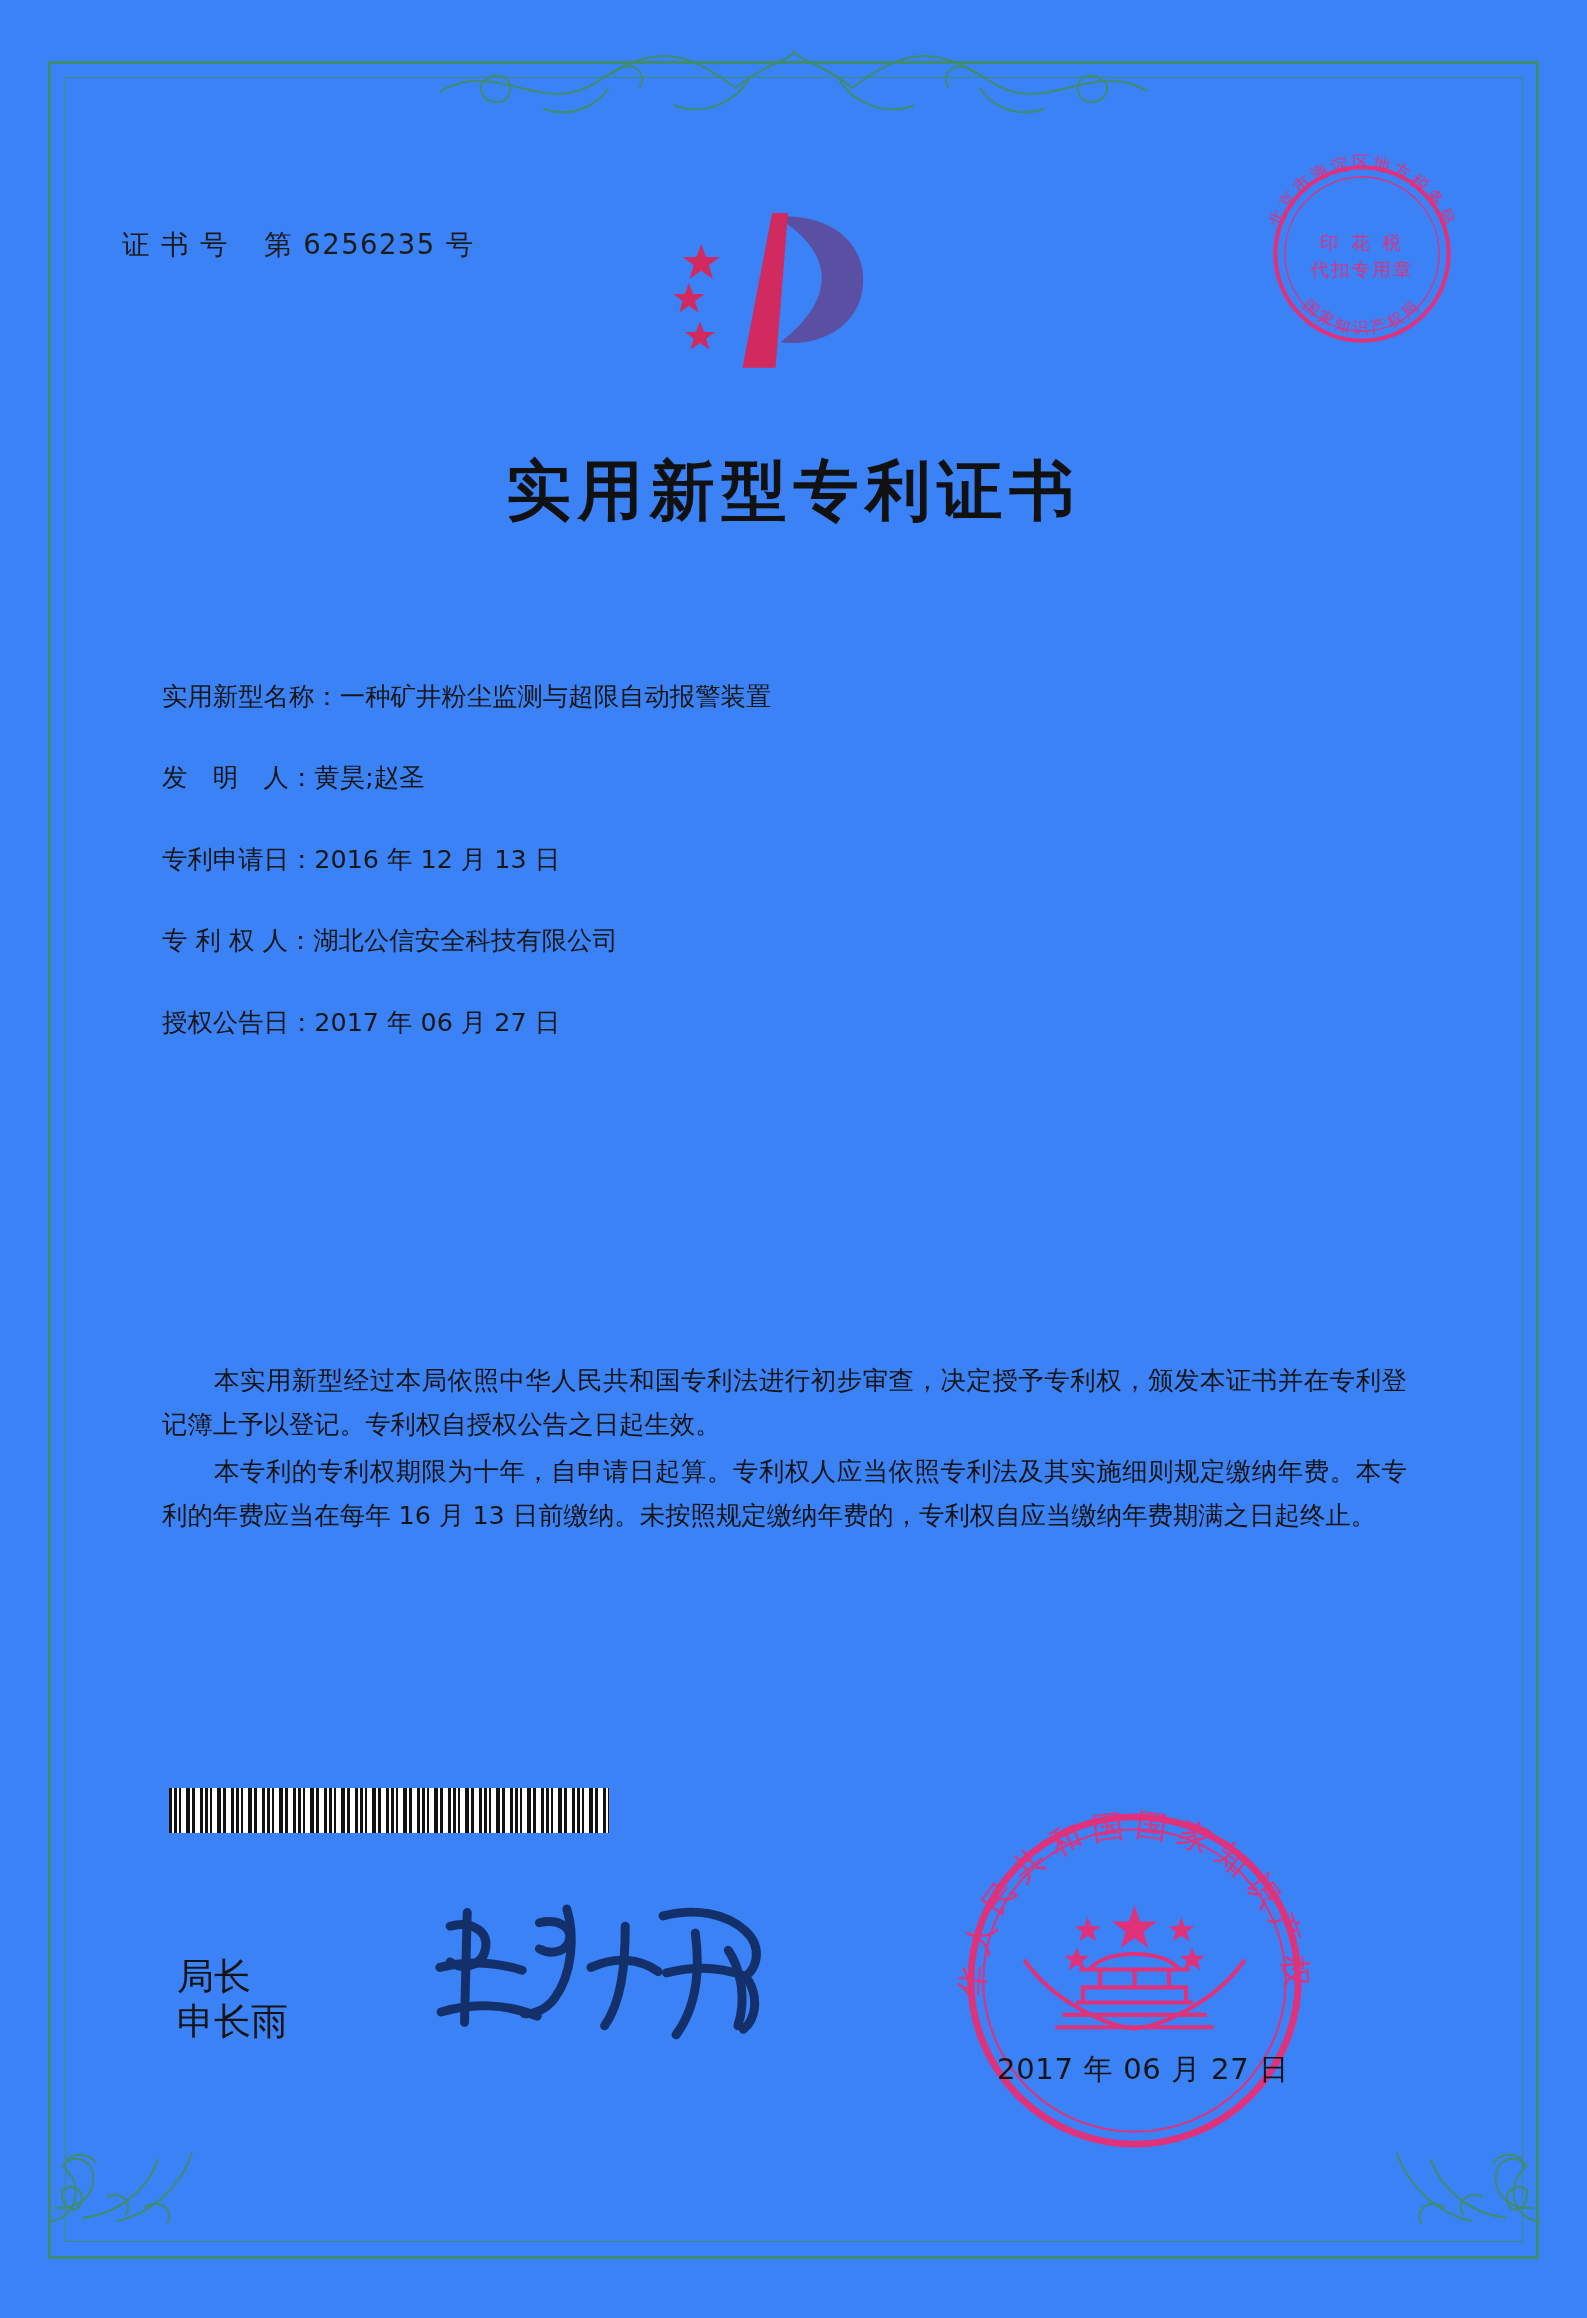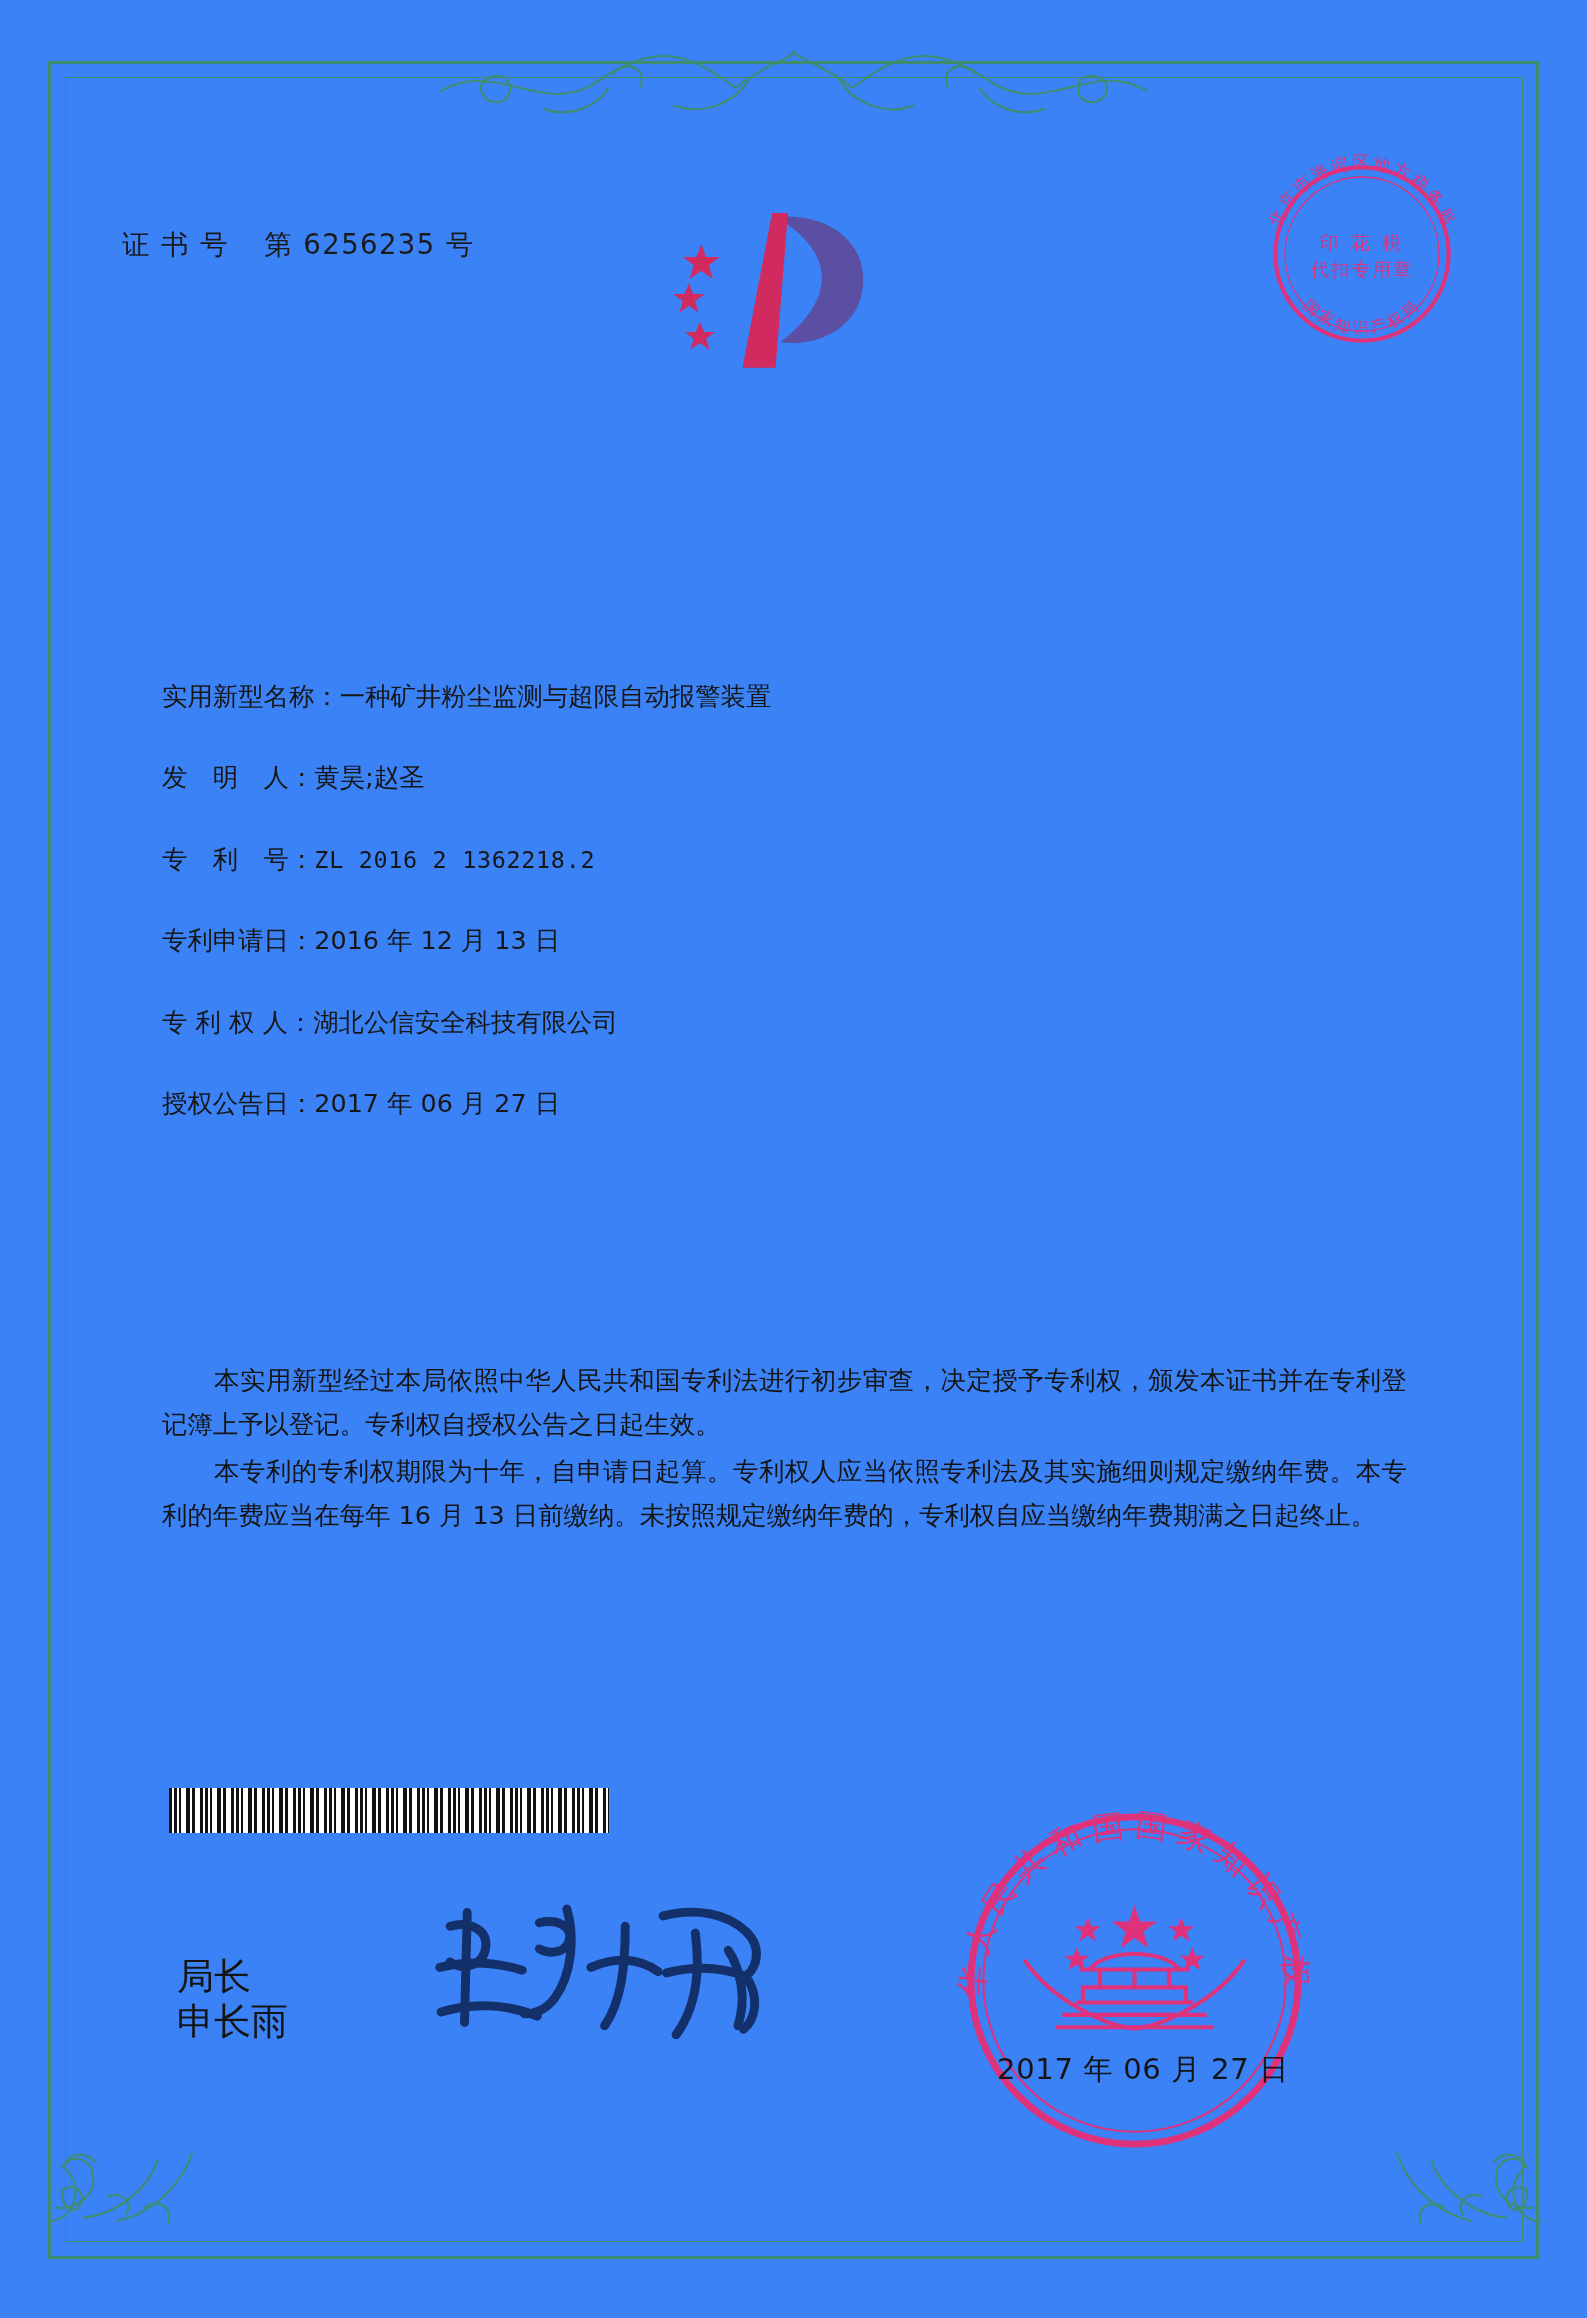--- a/index.html
+++ b/index.html
@@ -279,30 +279,28 @@
     <text font-size="25" fill="#e0317b" letter-spacing="4" font-family="'DejaVu Sans',sans-serif">
       <textPath href="#taxTop" startOffset="50%" text-anchor="middle">北京市海淀区地方税务局</textPath>
     </text>
     <text font-size="23" fill="#e0317b" letter-spacing="5" font-family="'DejaVu Sans',sans-serif">
       <textPath href="#taxBot" startOffset="50%" text-anchor="middle">国家知识产权局</textPath>
     </text>
     <text x="160" y="152" font-size="27" fill="#e0317b" text-anchor="middle" letter-spacing="5" font-family="'DejaVu Sans',sans-serif">印 花 税</text>
     <text x="160" y="192" font-size="27" fill="#e0317b" text-anchor="middle" letter-spacing="3" font-family="'DejaVu Sans',sans-serif">代扣专用章</text>
   </svg>
 
+  <div class="doc-title">实用新型专利证书</div>
 
   <div class="fields">
     <div class="field-row">
       <span class="field-label">实用新型名称：</span><span class="field-value">一种矿井粉尘监测与超限自动报警装置</span>
     </div>
     <div class="field-row">
       <span class="field-label">发　明　人：</span><span class="field-value">黄昊;赵圣</span>
-    </div>
-    <div class="field-row">
-      <span class="field-label">专　利　号：</span><span class="field-value mono-val">ZL 2016 2 1362218.2</span>
     </div>
     <div class="field-row">
       <span class="field-label">专利申请日：</span><span class="field-value">2016 年 12 月 13 日</span>
     </div>
     <div class="field-row">
       <span class="field-label">专 利 权 人：</span><span class="field-value">湖北公信安全科技有限公司</span>
     </div>
     <div class="field-row">
       <span class="field-label">授权公告日：</span><span class="field-value">2017 年 06 月 27 日</span>
     </div>

